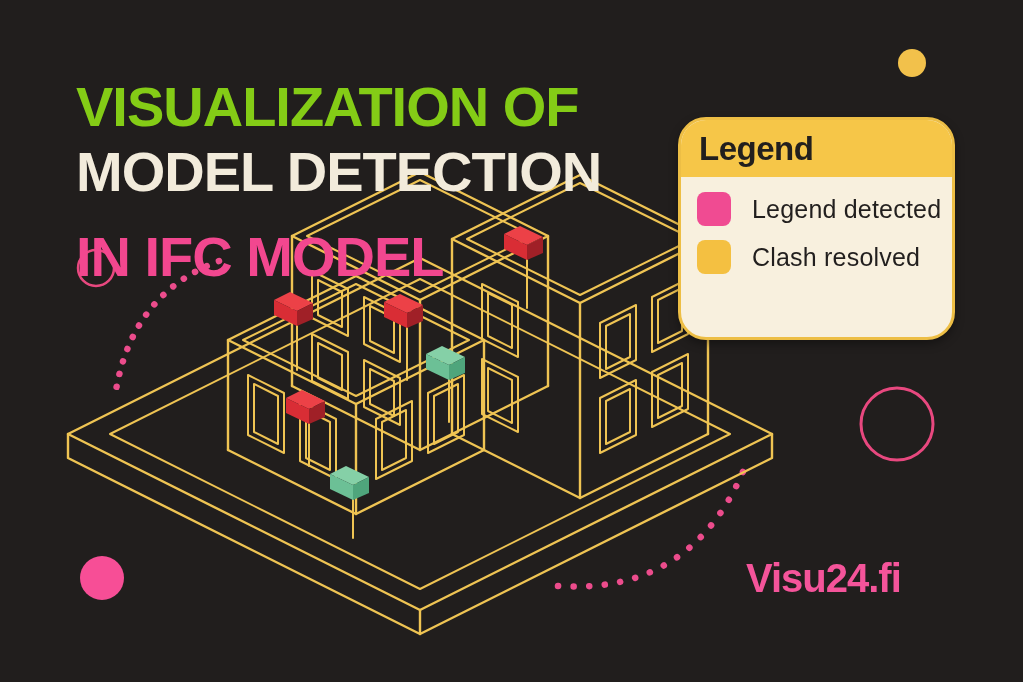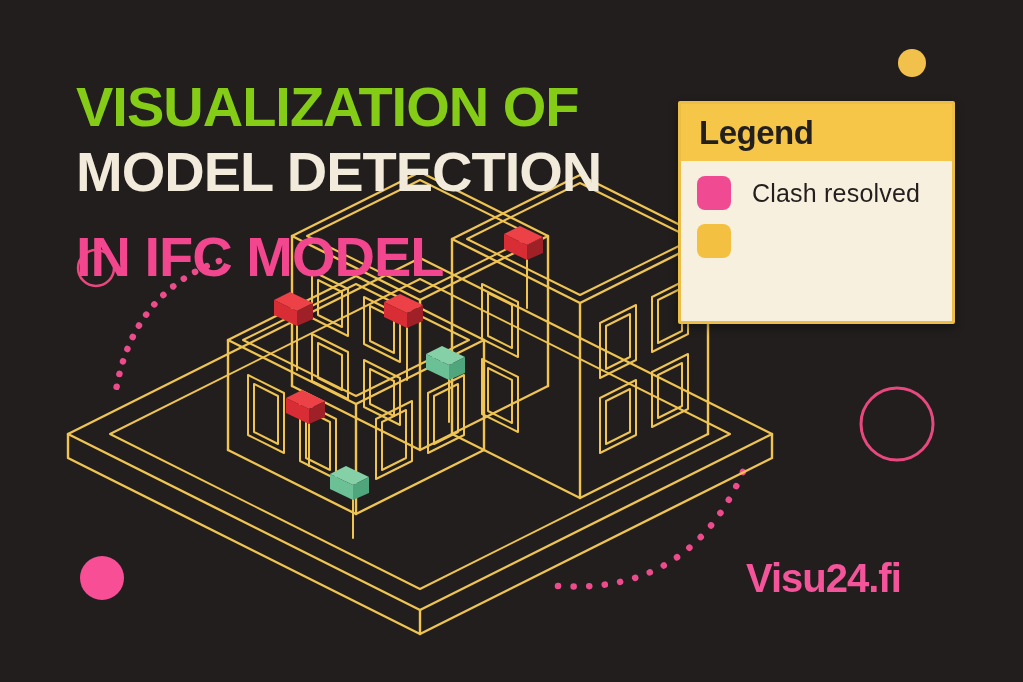--- a/index.html
+++ b/index.html
@@ -15,22 +15,22 @@
   .ring{fill:none;stroke:var(--ring-color,#e8487f)}
 
   .title{
     position:absolute;left:76px;top:36px;
     font-weight:bold;font-size:56px;line-height:65px;letter-spacing:-1px;
     white-space:nowrap;
   }
   .title .line{display:block}
 
   .legend-panel{
-    position:absolute;left:678px;top:101px;width:277px;height:223px;
-    box-sizing:border-box;border:3px solid #edbe45;border-radius:2px;
+    position:absolute;left:678px;top:117px;width:277px;height:223px;
+    box-sizing:border-box;border:3px solid #edbe45;border-radius:28px;
     background:#f8f0de;overflow:hidden;
     box-shadow:0 4px 10px rgba(0,0,0,.35);
   }
   .legend-header{
     height:57px;background:#f6c648;display:flex;align-items:center;
     padding-left:18px;font-size:33px;font-weight:bold;color:#221f1e;letter-spacing:-0.5px;
   }
   .legend-body{padding:15px 16px 0 16px}
   .legend-row{display:flex;align-items:center;margin-bottom:14px}
   .swatch{width:34px;height:34px;border-radius:8px;margin-right:21px;flex:0 0 auto}
@@ -169,21 +169,22 @@
   <span class="line" style="color: rgb(242, 71, 143); margin-top: 20px;">IN IFC MODEL</span>
 </h1>
 
 <div class="legend-panel" style="background: rgb(248, 240, 222);">
   <div class="legend-header" style="background: rgb(246, 198, 72);">
     <span>Legend</span>
   </div>
   <div class="legend-body">
     <div class="legend-row">
       <span class="swatch" style="background: rgb(240, 75, 146);"></span>
-      <span class="legend-label">Clash resolved</span>
+      <span class="legend-label">Legend detected</span>
     </div>
     <div class="legend-row">
       <span class="swatch" style="background: rgb(244, 192, 65);"></span>
+      <span class="legend-label">Clash resolved</span>
     </div>
   </div>
 </div>
 
 <div class="brand" style="color: rgb(244, 84, 154);">Visu24.fi</div>
 
 </body></html>

